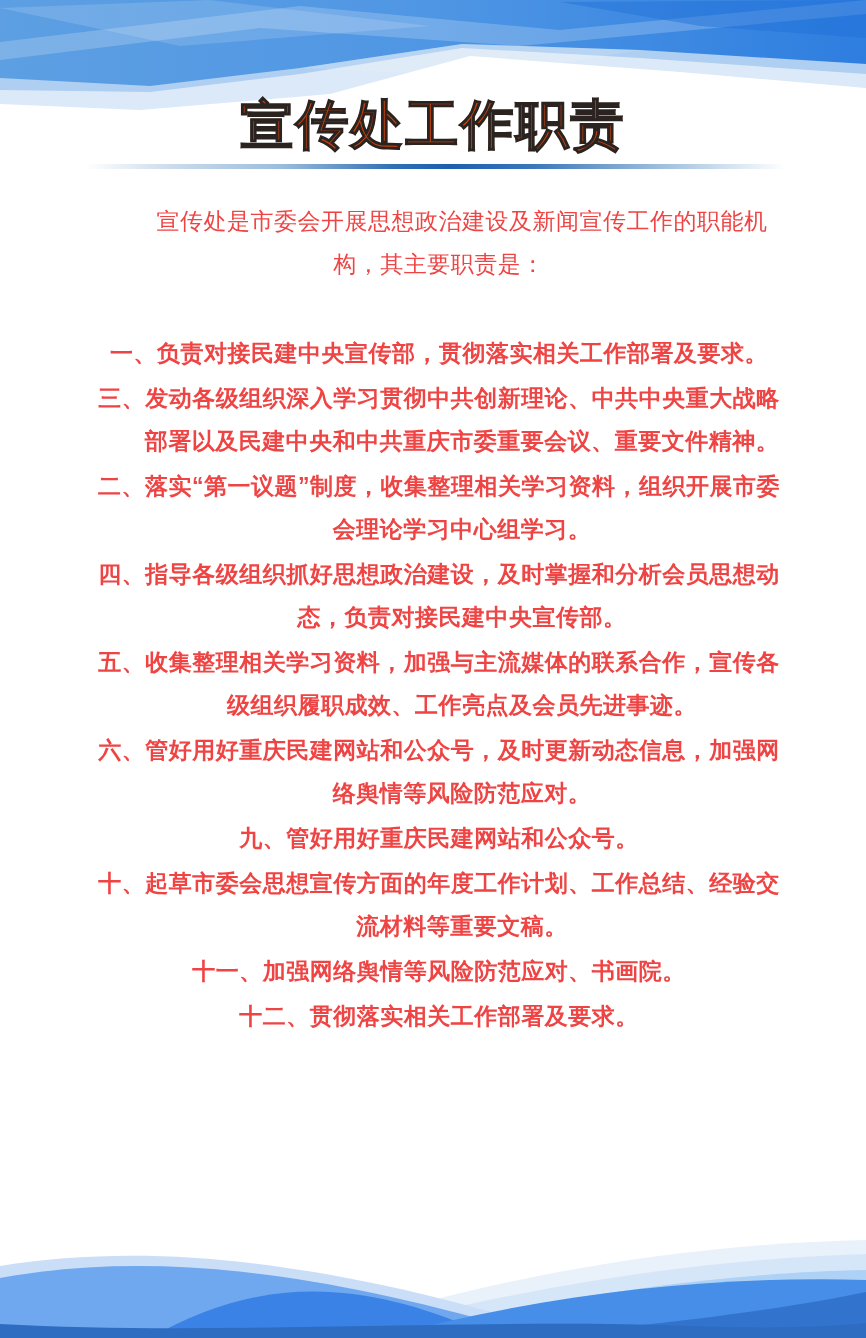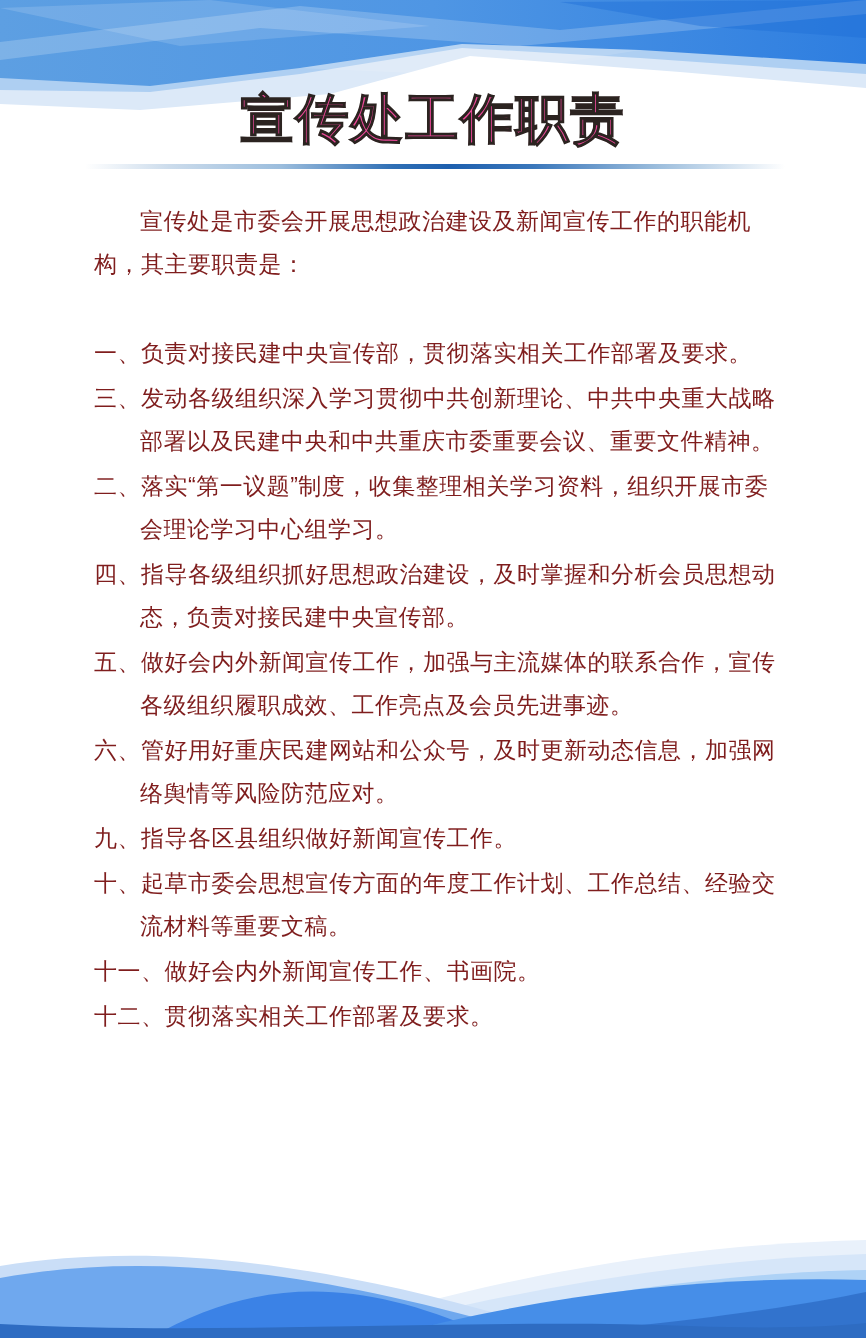--- a/index.html
+++ b/index.html
@@ -6,25 +6,25 @@
   .page{
     position:relative;
     width:866px;height:1338px;
     background:#ffffff;
     overflow:hidden;
     font-family:"Liberation Sans","DejaVu Sans",sans-serif;
   }
   .header-waves{position:absolute;top:0;left:0;width:866px;height:128px;display:block;}
   .footer-waves{position:absolute;bottom:0;left:0;width:866px;height:112px;display:block;}
   .doc-title{
-    position:absolute;top:88px;left:0;width:866px;
+    position:absolute;top:94px;left:0;width:866px;
     text-align:center;
     font-size:53px;line-height:62px;
     font-weight:900;
-    color:#ec4899;
+    color:#c2410c;
     letter-spacing:2px;
     -webkit-text-stroke:1.2px #2b2320;
   }
   .title-divider{
     position:absolute;top:164px;left:85px;width:700px;height:5px;
     border-radius:3px;
     background:linear-gradient(90deg,
       rgba(180,200,220,0) 0%,
       #ccdcec 12%,
       #9bbddd 28%,
@@ -32,32 +32,33 @@
       #1d5fae 52%,
       #3a77bb 64%,
       #9dbedd 82%,
       rgba(180,200,220,0) 100%);
   }
   .content{
     position:absolute;top:200px;left:94px;width:690px;
     font-size:23px;
     letter-spacing:0.5px;
     line-height:43px;
-    color:#7f1d1d;
-    text-align:left;
+    color:#ef4444;
+    text-align:center;
     word-break:break-all;
   }
   .intro{
     margin:0 0 46px 0;
     text-indent:2em;
   }
   .duty{
     margin:0 0 2px 0;
     padding-left:46px;
     text-indent:-46px;
+    font-weight:bold;
   }
   .duty .num{white-space:nowrap;}
 </style>
 </head>
 <body>
 
 <div class="page">
 
   <svg class="header-waves" viewBox="0 0 866 128" preserveAspectRatio="none" aria-hidden="true">
     <defs>
@@ -84,25 +85,25 @@
 
   <div class="title-divider"></div>
 
   <div class="content">
     <p class="intro">宣传处是市委会开展思想政治建设及新闻宣传工作的职能机构，其主要职责是：</p>
 
     <p class="duty"><span class="num">一、</span><span>负责对接民建中央宣传部，贯彻落实相关工作部署及要求。</span></p>
     <p class="duty"><span class="num">三、</span><span>发动各级组织深入学习贯彻中共创新理论、中共中央重大战略部署以及民建中央和中共重庆市委重要会议、重要文件精神。</span></p>
     <p class="duty"><span class="num">二、</span><span>落实“第一议题”制度，收集整理相关学习资料，组织开展市委会理论学习中心组学习。</span></p>
     <p class="duty"><span class="num">四、</span><span>指导各级组织抓好思想政治建设，及时掌握和分析会员思想动态，负责对接民建中央宣传部。</span></p>
-    <p class="duty"><span class="num">五、</span><span>做好会内外新闻宣传工作，加强与主流媒体的联系合作，宣传各级组织履职成效、工作亮点及会员先进事迹。</span></p>
+    <p class="duty"><span class="num">五、</span><span>收集整理相关学习资料，加强与主流媒体的联系合作，宣传各级组织履职成效、工作亮点及会员先进事迹。</span></p>
     <p class="duty"><span class="num">六、</span><span>管好用好重庆民建网站和公众号，及时更新动态信息，加强网络舆情等风险防范应对。</span></p>
-    <p class="duty"><span class="num">九、</span><span>指导各区县组织做好新闻宣传工作。</span></p>
+    <p class="duty"><span class="num">九、</span><span>管好用好重庆民建网站和公众号。</span></p>
     <p class="duty"><span class="num">十、</span><span>起草市委会思想宣传方面的年度工作计划、工作总结、经验交流材料等重要文稿。</span></p>
-    <p class="duty"><span class="num">十一、</span><span>做好会内外新闻宣传工作、书画院。</span></p>
+    <p class="duty"><span class="num">十一、</span><span>加强网络舆情等风险防范应对、书画院。</span></p>
     <p class="duty"><span class="num">十二、</span><span>贯彻落实相关工作部署及要求。</span></p>
   </div>
 
   <svg class="footer-waves" viewBox="0 0 866 112" preserveAspectRatio="none" aria-hidden="true">
 
     <path fill="#e9f1fb" d="M300,112 C520,42 700,18 866,14 L866,112 Z"></path>
     <path fill="#d6e6f9" d="M330,112 C545,54 725,32 866,28 L866,112 Z"></path>
 
     <path fill="#aed2f6" d="M370,112 C565,68 735,46 866,44 L866,112 Z"></path>
 

